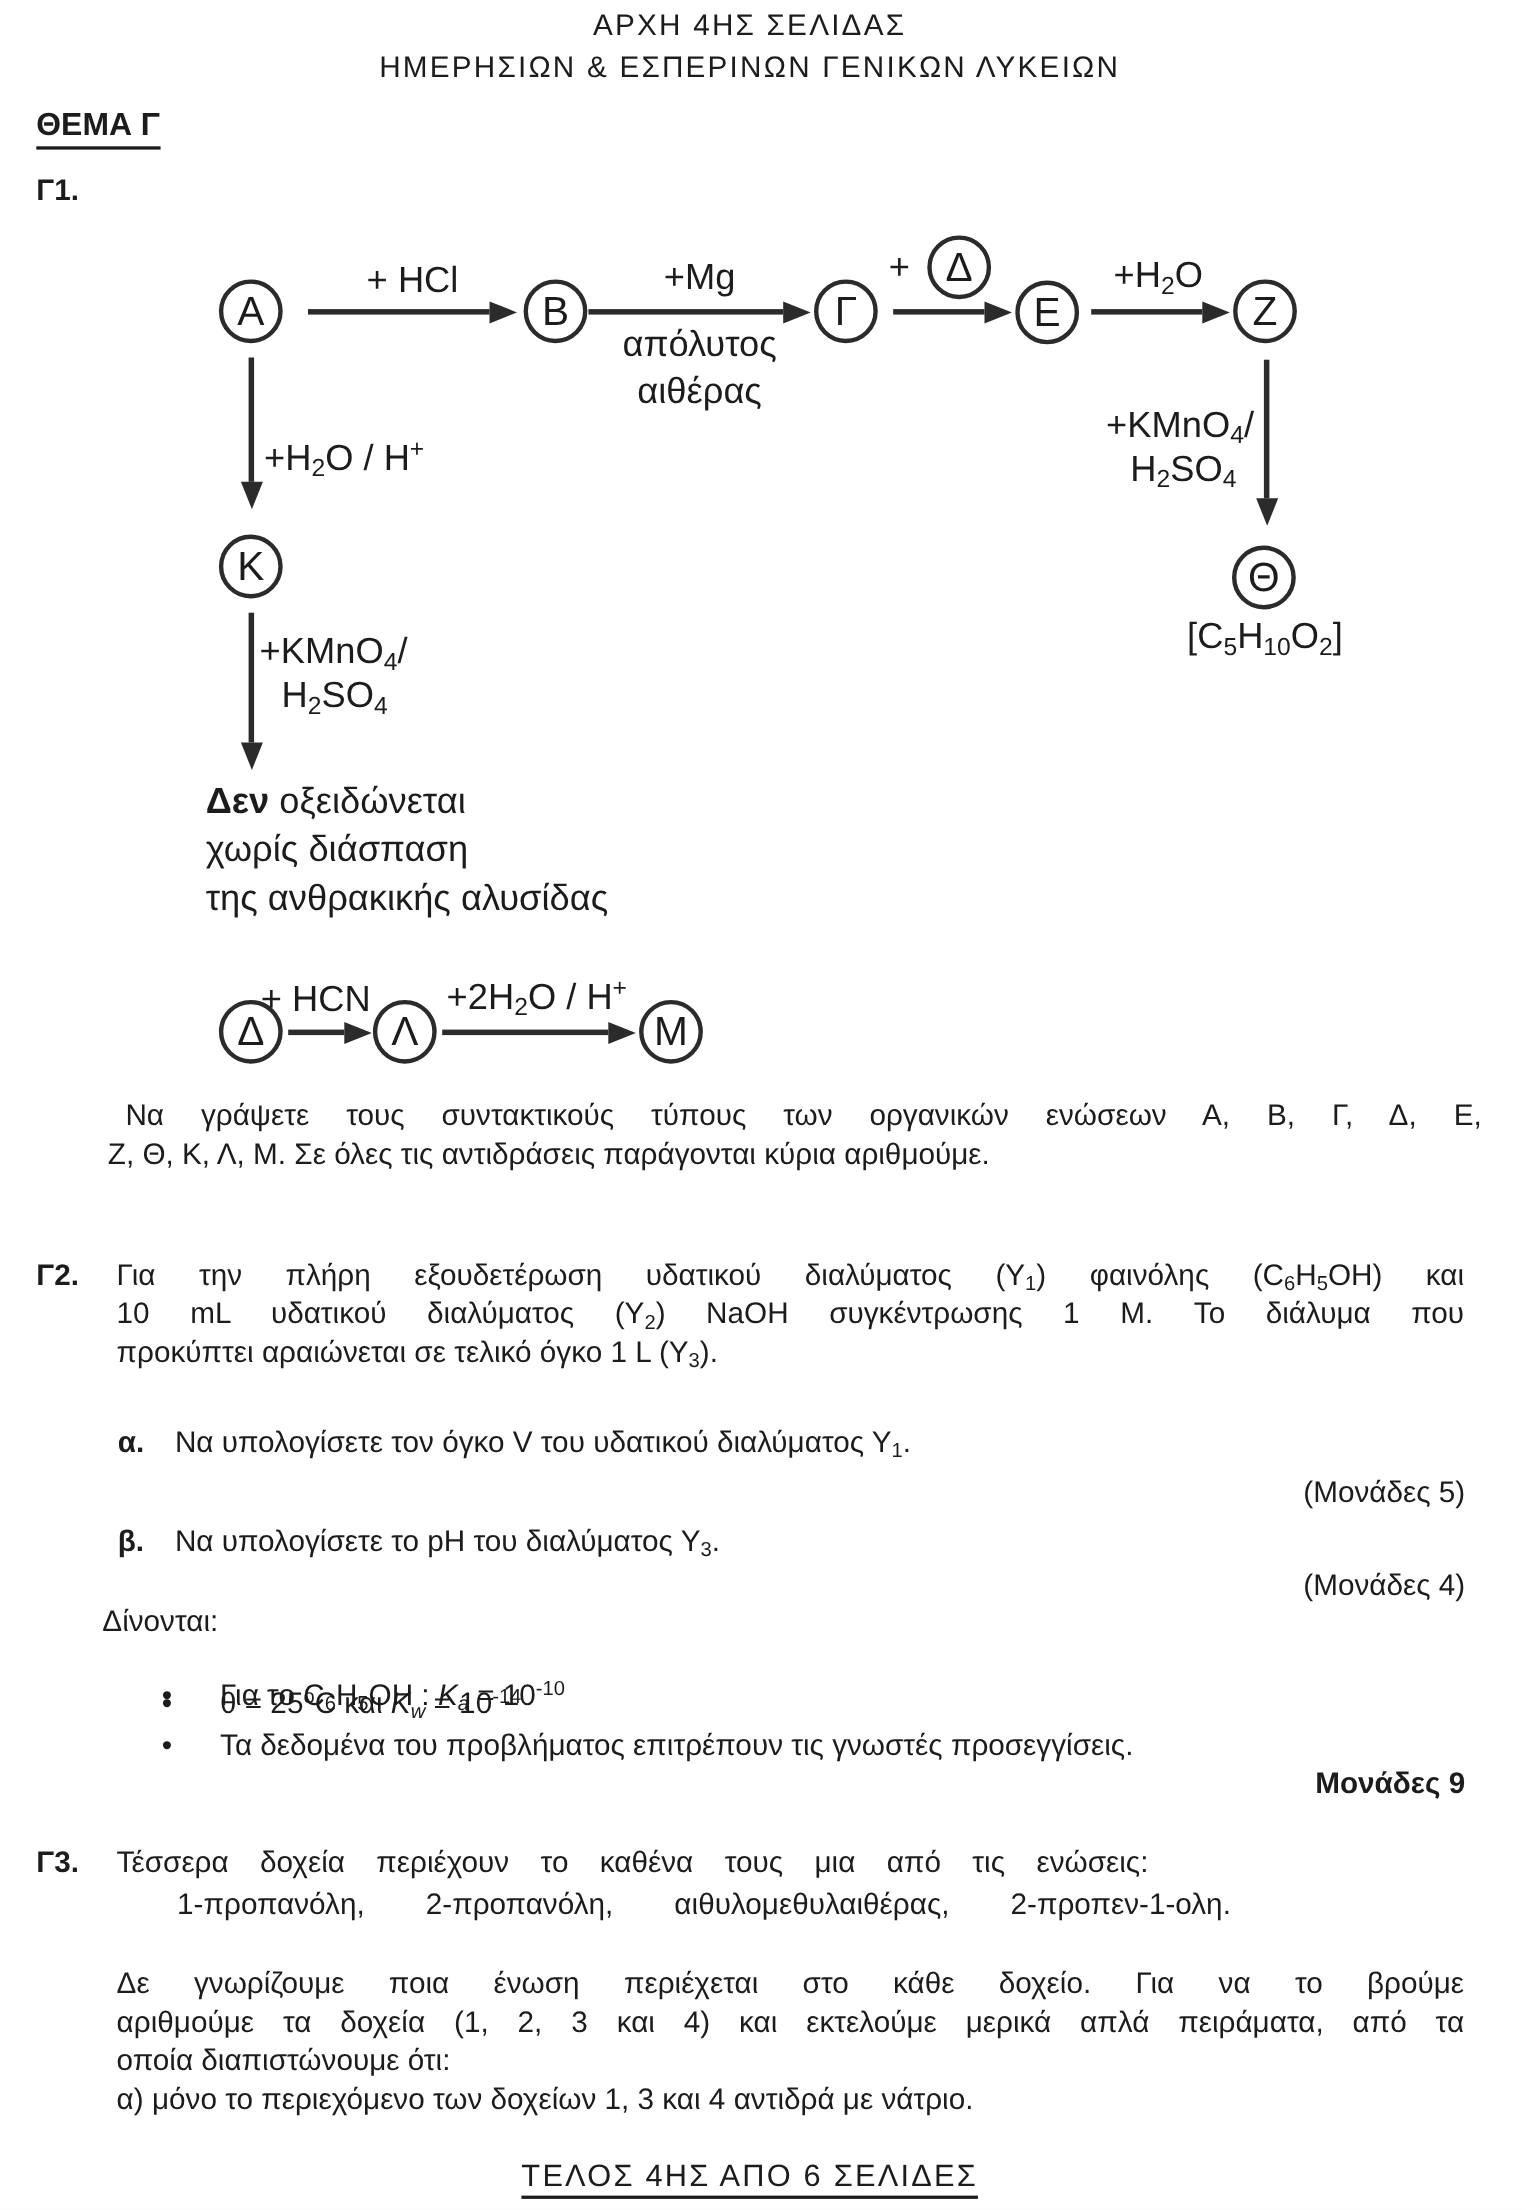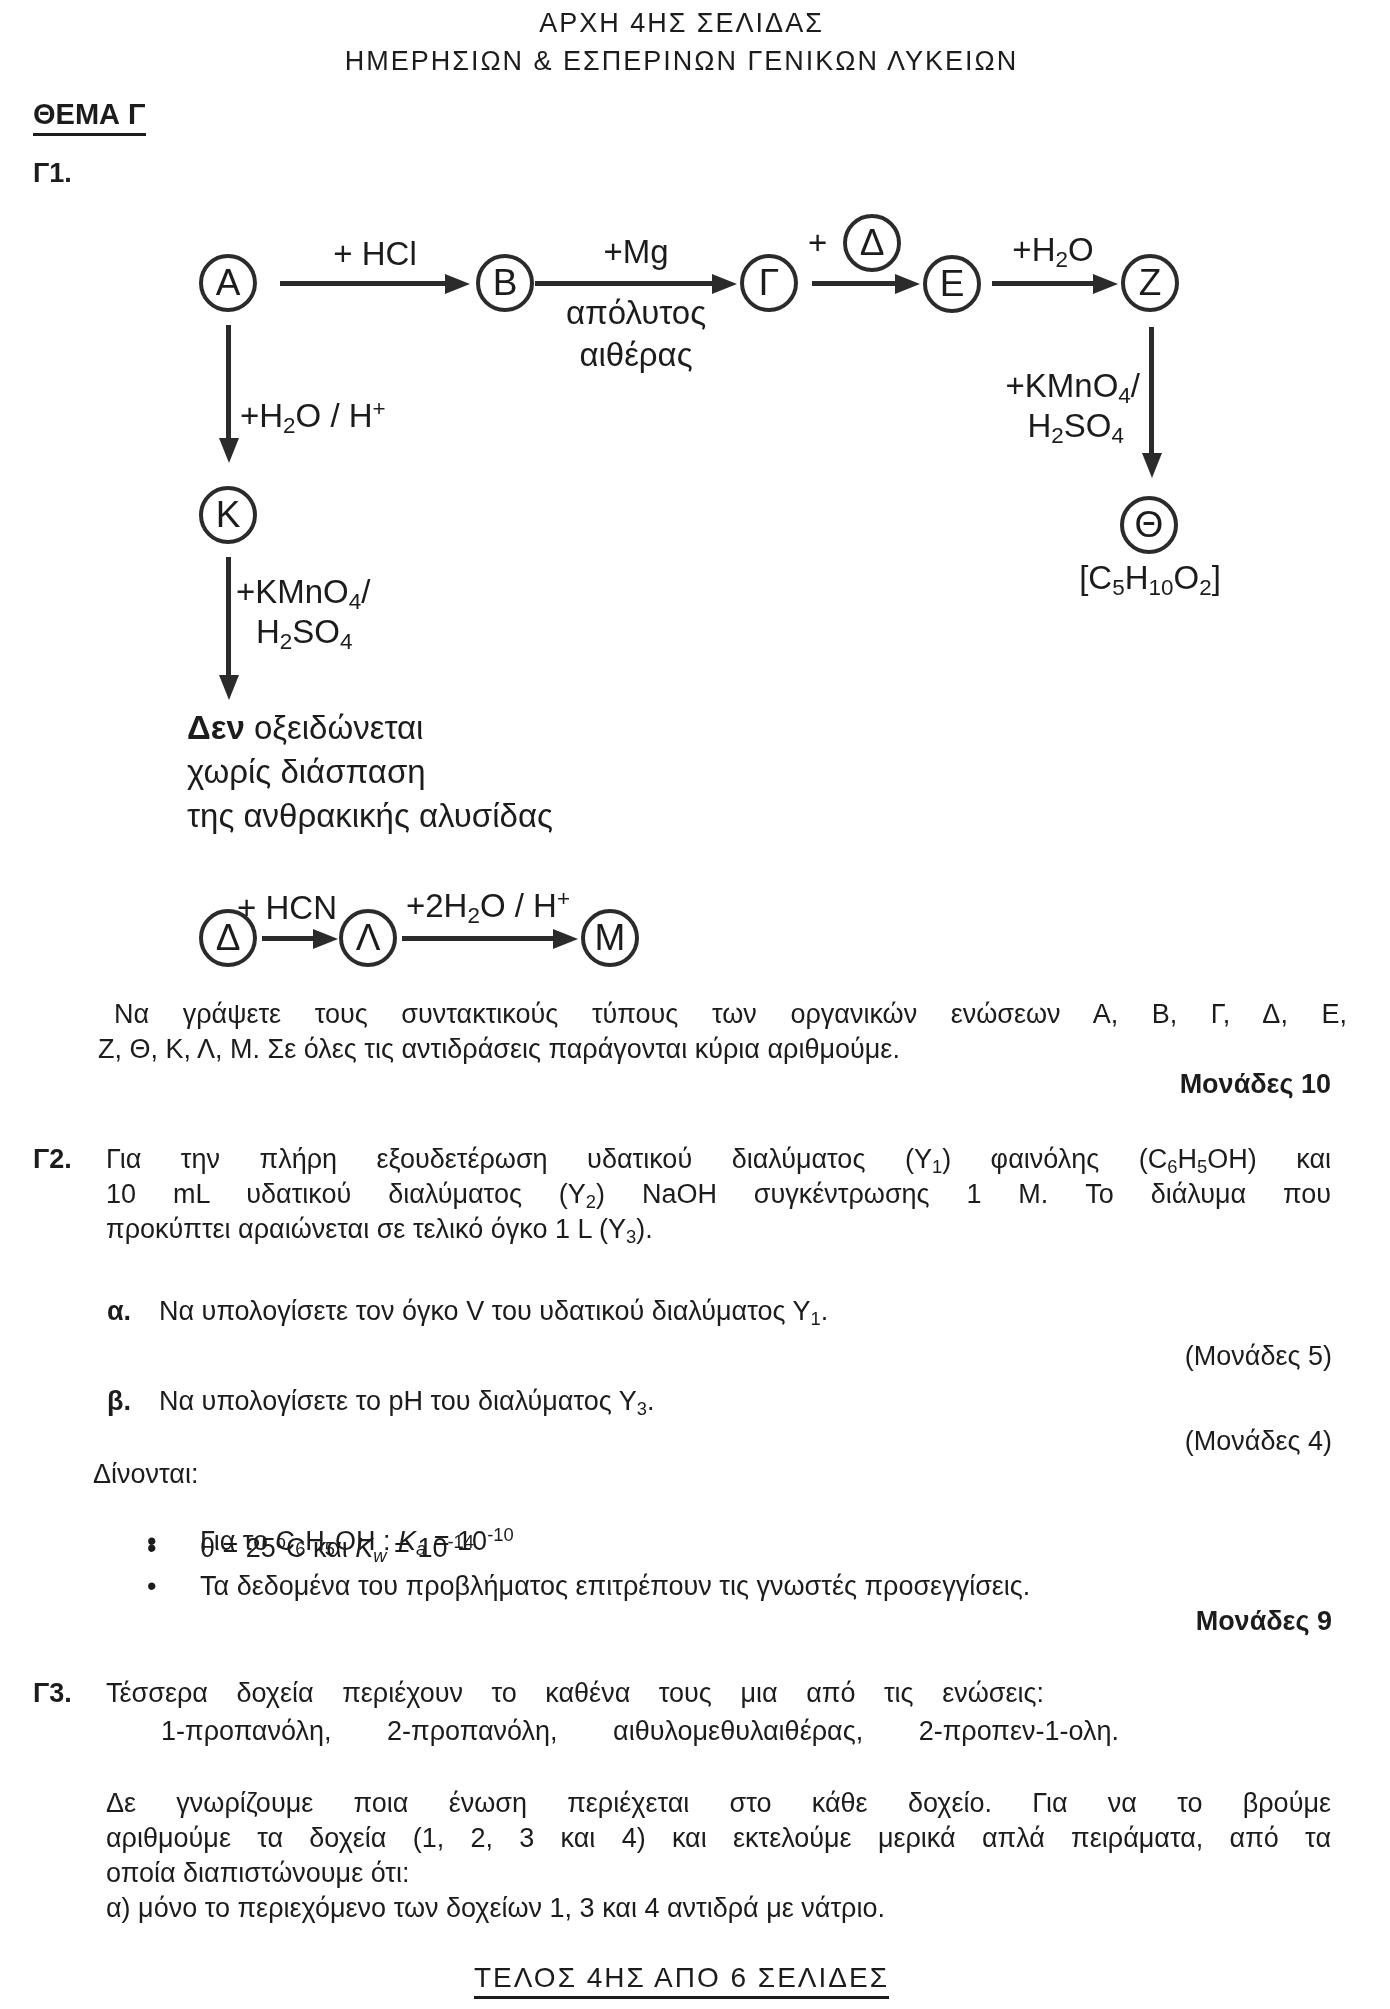--- a/index.html
+++ b/index.html
@@ -101,21 +101,20 @@
     <div><b>Δεν</b> οξειδώνεται</div>
     <div>χωρίς διάσπαση</div>
     <div>της ανθρακικής αλυσίδας</div>
   </div>
   <div class="abs dlab center" style="left:1055px; top:558px; width:190px;">[C<sub>5</sub>H<sub>10</sub>O<sub>2</sub>]</div>
   <div class="abs dlab center" style="left:222px; top:888px; width:130px;">+ HCN</div>
   <div class="abs dlab center" style="left:398px; top:886px; width:180px;">+2H<sub>2</sub>O / H<sup>+</sup></div>
 
   <div class="abs t27w jl" style="left:98px; top:997px; width:1233px;">Να γράψετε τους συντακτικούς τύπους των οργανικών ενώσεων Α, Β, Γ, Δ, Ε,</div>
   <div class="abs t27" style="left:98px; top:1032px;">Ζ, Θ, Κ, Λ, Μ. Σε όλες τις αντιδράσεις παράγονται κύρια αριθμούμε.</div>
-  <div class="abs t27 bold right" style="left:98px; top:1067px; width:1233px;">Μονάδες 10</div>
 
   <div class="abs t27 bold" style="left:33px; top:1142px;">Γ2.</div>
   <div class="abs" style="left:90px; top:1142px; width:1241px;">
     <div class="t27w jl">Για την πλήρη εξουδετέρωση υδατικού διαλύματος (Υ<sub>1</sub>) φαινόλης (C<sub>6</sub>H<sub>5</sub>OH) και</div>
     <div class="t27w jl">10 mL υδατικού διαλύματος (Υ<sub>2</sub>) NaOH συγκέντρωσης 1 M. Το διάλυμα που</div>
     <div class="t27w">προκύπτει αραιώνεται σε τελικό όγκο 1 L (Υ<sub>3</sub>).</div>
   </div>
 
   <div class="abs t27 bold" style="left:107px; top:1294px;">α.</div>
   <div class="abs t27" style="left:159px; top:1294px;">Να υπολογίσετε τον όγκο V του υδατικού διαλύματος Υ<sub>1</sub>.</div>

